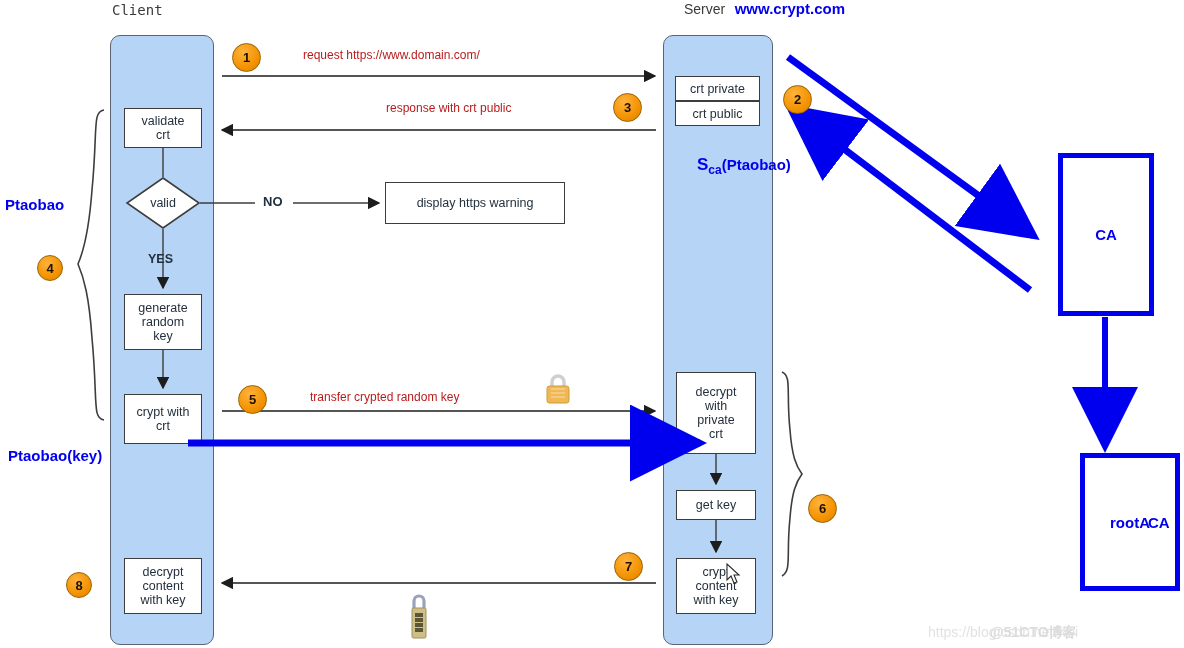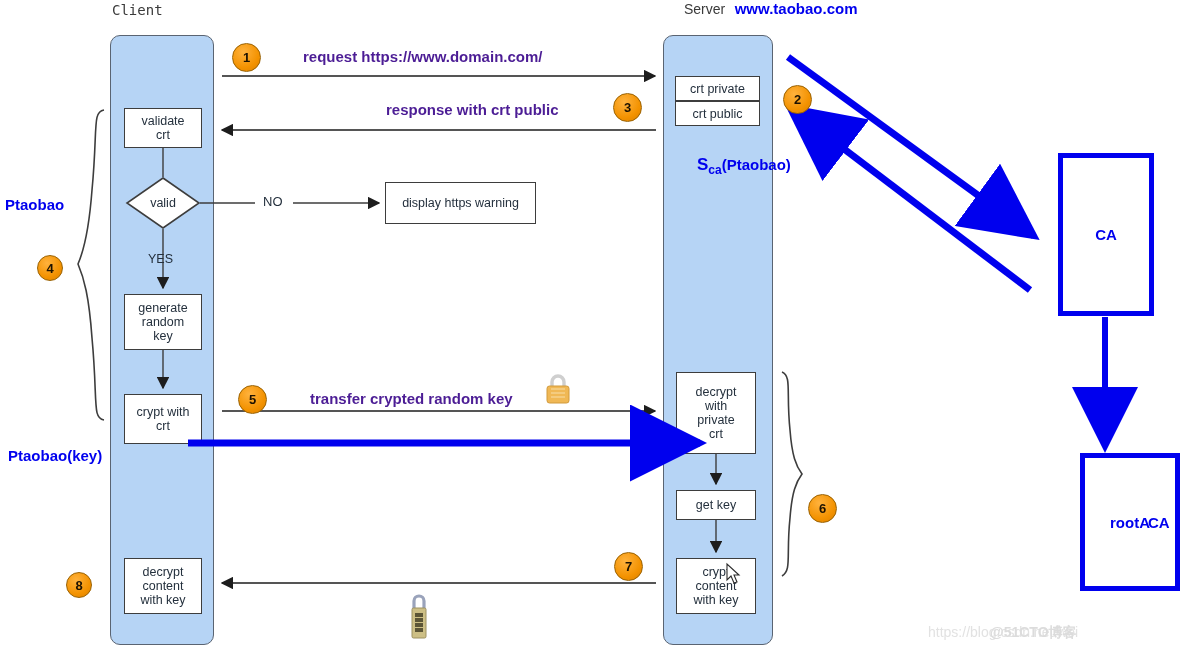--- a/index.html
+++ b/index.html
@@ -92,30 +92,30 @@
     font-weight: bold;
     display: flex;
     align-items: center;
     justify-content: center;
     box-sizing: border-box;
     font-family: "Liberation Sans", sans-serif;
   }
 
   
   .msg {
-    font-size: 15px;
-    color: #4c1d95;
-    white-space: nowrap;
-    font-family: "Liberation Sans", sans-serif;
-    font-weight: bold;
+    font-size: 12px;
+    color: #b91c1c;
+    white-space: nowrap;
+    font-family: "Liberation Sans", sans-serif;
   }
   .flow-label {
     font-size: 12.5px;
     color: #24303d;
     white-space: nowrap;
+    font-weight: bold;
   }
   .blue-label {
     color: #0000ee;
     font-weight: bold;
     font-family: "Liberation Sans", sans-serif;
     white-space: nowrap;
   }
 
   
   .ca-box {
@@ -159,21 +159,21 @@
 </style>
 </head>
 <body>
 
 <div id="stage">
 
   <div class="abs col-header" style="left:112px; top:2px;">Client</div>
 
   <div class="abs" style="left:684px; top:0px;">
     <span class="col-header-sans">Server</span>
-    <span class="brand-blue" style="margin-left:5px;">www.taobao.com</span>
+    <span class="brand-blue" style="margin-left:5px;">www.crypt.com</span>
   </div>
 
   <div class="abs lane" style="left:110px; top:35px; width:104px; height:610px;"></div>
   <div class="abs lane" style="left:663px; top:35px; width:110px; height:610px;"></div>
 
   <div class="abs pbox thin" style="left:675px; top:76px; width:85px; height:25px;text-align:right;">crt private</div>
   <div class="abs pbox thin" style="left:675px; top:101px; width:85px; height:25px;">crt public</div>
 
   <div class="abs" style="left:697px; top:155px;">
     <span class="blue-label" style="font-size:17px;">S</span><span class="blue-label" style="font-size:12px; vertical-align:sub;">ca</span><span class="blue-label" style="font-size:15px;">(Ptaobao)</span>
@@ -193,21 +193,21 @@
 random
 key</div>
 
   <div class="abs pbox" style="left:124px; top:394px; width:78px; height:50px; white-space:pre-line;">crypt with
 crt</div>
 
   <div class="abs pbox" style="left:124px; top:558px; width:78px; height:56px; white-space:pre-line;">decrypt
 content
 with key</div>
 
-  <div class="abs pbox" style="left:385px; top:182px; width:151px; height:42px;">display https warning</div>
+  <div class="abs pbox" style="left:385px; top:182px; width:180px; height:42px;">display https warning</div>
 
   <div class="abs pbox" style="left:676px; top:372px; width:80px; height:82px; white-space:pre-line;">decrypt
 with
 private
 crt</div>
 
   <div class="abs pbox" style="left:676px; top:490px; width:80px; height:30px;">get key</div>
 
   <div class="abs pbox" style="left:676px; top:558px; width:80px; height:56px; white-space:pre-line;">crypt
 content

